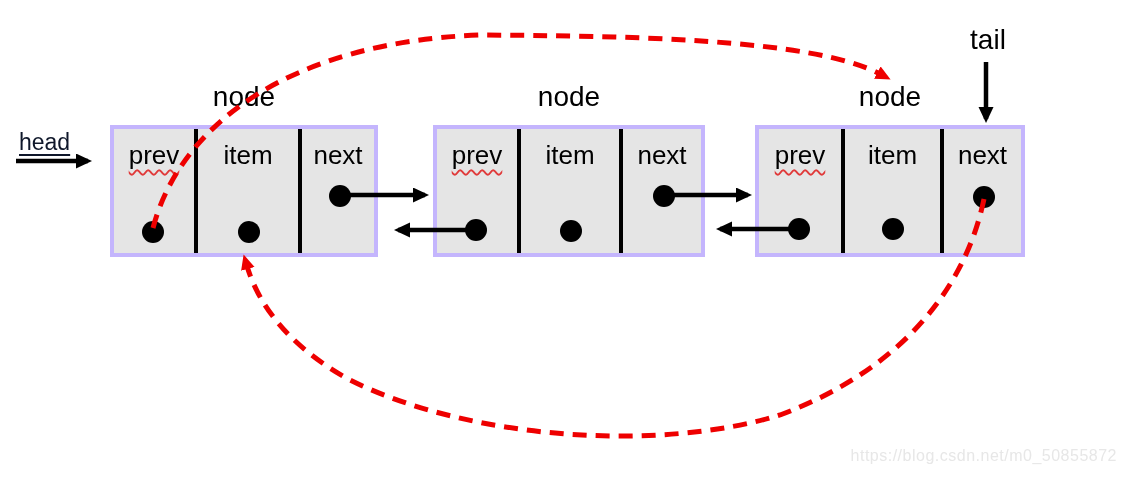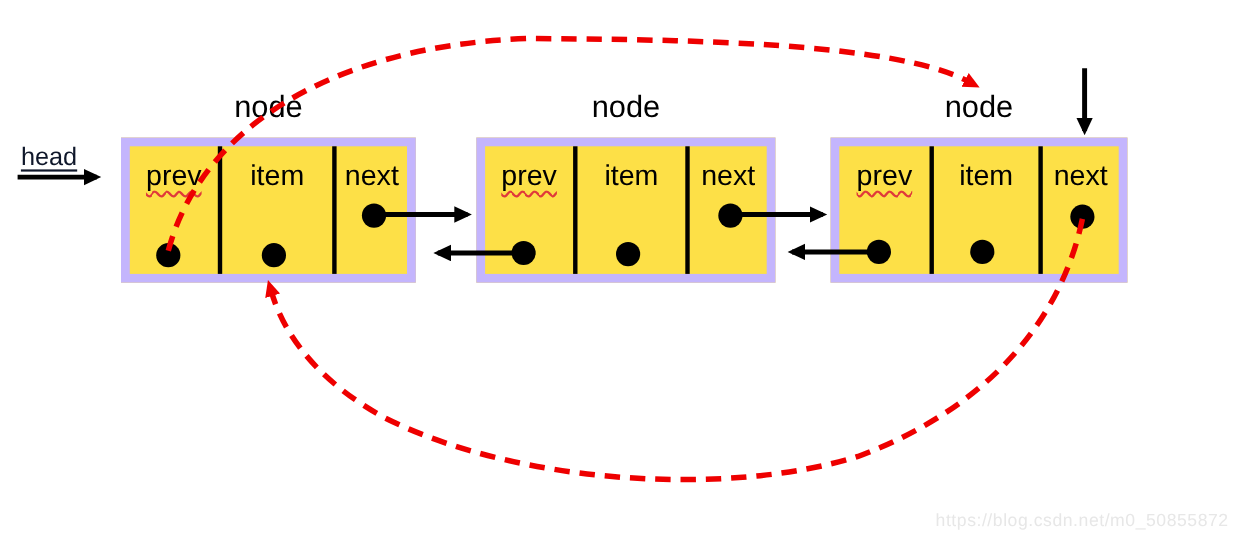--- a/index.html
+++ b/index.html
@@ -1,48 +1,49 @@
 <!DOCTYPE html>
 <html><head>
 <meta charset="utf-8">
 <style>
   html,body{margin:0;padding:0;background:#ffffff;}
   body{font-family:"Liberation Sans","DejaVu Sans",sans-serif;}
   .stage{position:relative;width:1123px;height:492px;background:#ffffff;overflow:hidden;}
 
   
   .node-box{position:absolute;top:125px;height:132px;box-sizing:border-box;
-            border:8px solid #c4b5fd;display:flex;background:#fde047;z-index:1;justify-content:space-between;}
+            border:4px solid #c4b5fd;display:flex;background:#e5e5e5;z-index:1;justify-content:space-between;}
   .cell{box-sizing:border-box;height:100%;display:flex;justify-content:center;}
   .cell.has-div{border-right:4px solid #000;}
   .cell-label{font-size:26px;line-height:28px;margin-top:12px;color:#000;white-space:nowrap;}
   .squiggle{text-decoration-line:underline;text-decoration-style:wavy;
             text-decoration-color:#e03a3a;text-decoration-thickness:1.5px;
             text-underline-offset:5px;}
 
   
   .node-title{position:absolute;top:82px;font-size:28px;line-height:30px;color:#000;
               text-align:center;z-index:1;}
   .head-label{position:absolute;left:19px;top:129px;font-size:23px;color:#0f172a;
               text-decoration:underline;text-decoration-thickness:2px;
               text-underline-offset:4px;z-index:1;}
   .tail-label{position:absolute;left:948px;top:24px;width:80px;text-align:center;
               font-size:28px;color:#000;z-index:1;}
 
   .overlay{position:absolute;left:0;top:0;z-index:2;pointer-events:none;}
 
-  .watermark{position:absolute;right:6px;bottom:9px;font-size:16px;color:#e7e7e7;
+  .watermark{position:absolute;right:6px;bottom:27px;font-size:16px;color:#e7e7e7;
              letter-spacing:0.5px;z-index:0;}
 </style>
 </head>
 <body>
 
 <div class="stage">
 
   <div class="head-label">head</div>
+  <div class="tail-label">tail</div>
 
   <div class="node-title" style="left:110px;width:268px;">node</div>
   <div class="node-title" style="left:433px;width:272px;">node</div>
   <div class="node-title" style="left:755px;width:270px;">node</div>
 
   <div class="node-box" style="left:110px;width:268px;">
     <div class="cell has-div" style="width:84px;">
       <span class="cell-label squiggle">prev</span>
     </div>
     <div class="cell has-div" style="width:104px;">

